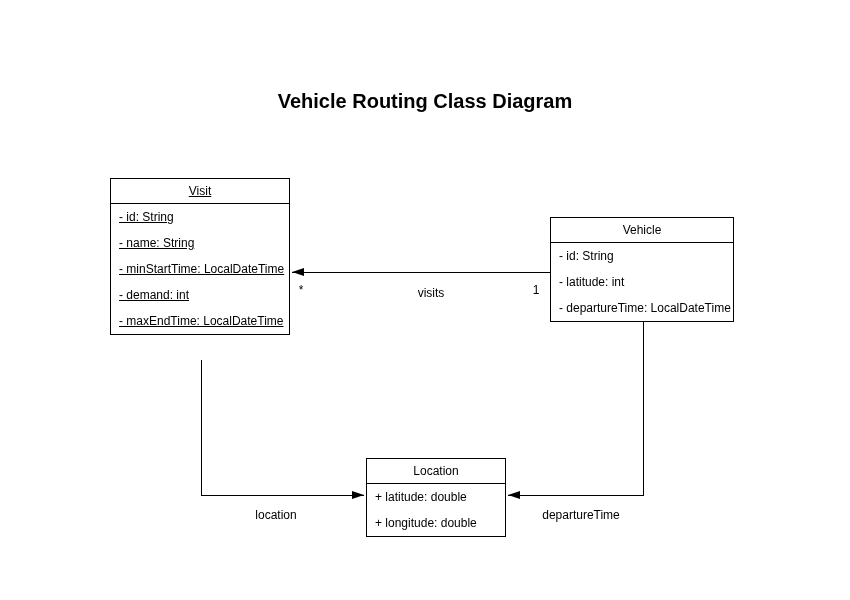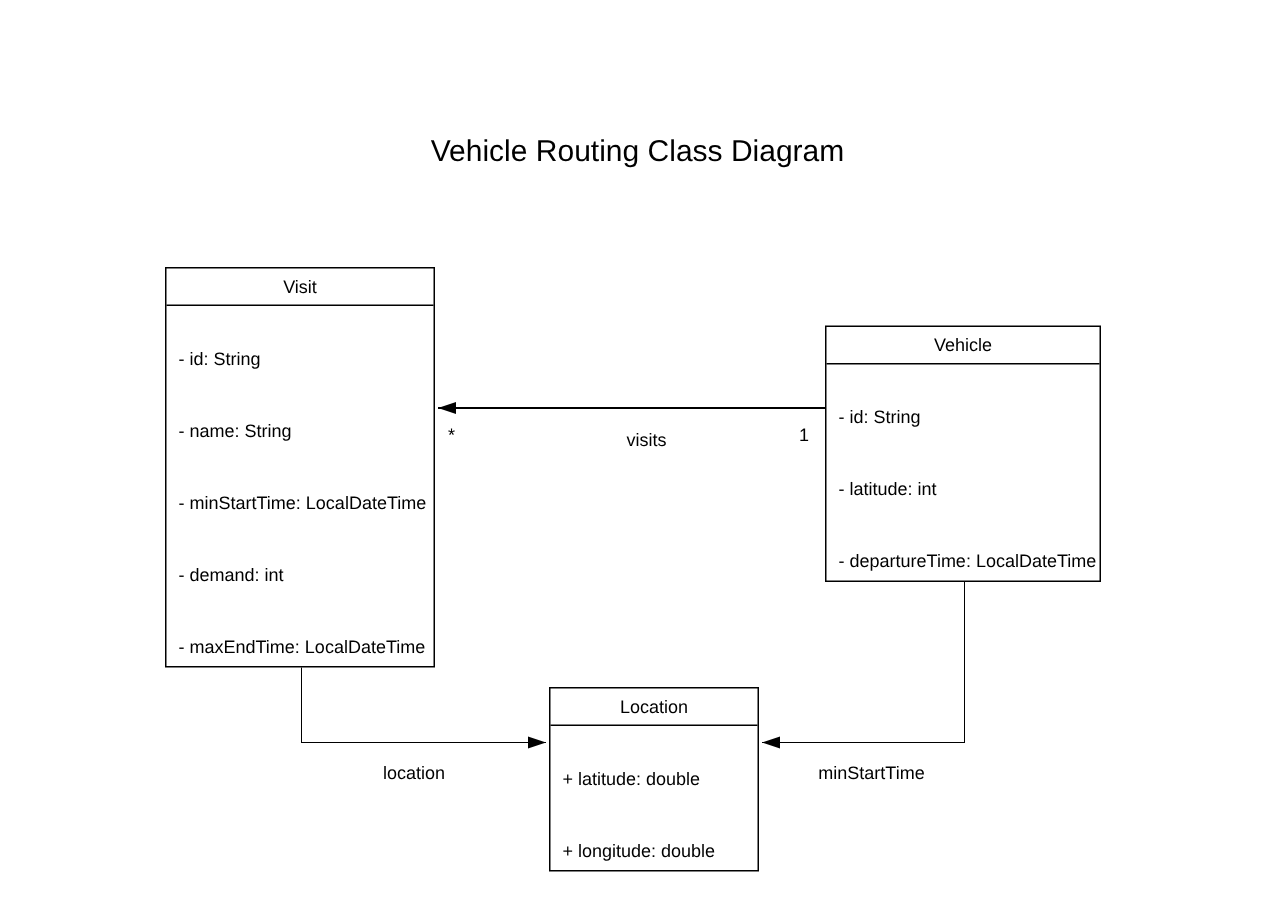--- a/index.html
+++ b/index.html
@@ -18,21 +18,21 @@
     font-family: "Liberation Sans", sans-serif;
     overflow: hidden;
   }
   .diagram-title {
     position: absolute;
     left: 0; top: 88px;
     width: 850px;
     margin: 0;
     text-align: center;
     font-size: 20px;
-    font-weight: normal;
+    font-weight: bold;
     color: var(--text);
     line-height: 26px;
   }
   .edges {
     position: absolute;
     left: 0; top: 0;
   }
   .edge {
     stroke: var(--stroke);
     stroke-width: 1;
@@ -53,21 +53,20 @@
     font-size: 12px;
     color: var(--text);
   }
   .uml-attr {
     height: 26px;
     line-height: 26px;
     padding-left: 8px;
     font-size: 12px;
     color: var(--text);
     white-space: nowrap;
-    margin-top: 22px;
   }
   .edge-label {
     position: absolute;
     transform: translateX(-50%);
     font-size: 12px;
     color: var(--text);
     white-space: nowrap;
     background: var(--background);
     line-height: 14px;
     margin-top: 28px;
@@ -91,21 +90,21 @@
     <defs>
       <marker id="arrowhead" markerWidth="14" markerHeight="10" refX="13" refY="5" orient="auto" markerUnits="userSpaceOnUse">
         <path class="arrowhead-path" d="M1,1 L13,5 L1,9 Z"></path>
       </marker>
     </defs>
     <path class="edge" d="M550,272 L292,272" marker-end="url(#arrowhead)"></path>
     <path class="edge" d="M201,360 L201,495 L364,495" marker-end="url(#arrowhead)"></path>
     <path class="edge" d="M643,322 L643,495 L508,495" marker-end="url(#arrowhead)"></path>
   </svg>
 
-  <div class="uml-class" style="left:110px; top:178px; width:180px;">
+  <div class="uml-class" style="left:110px; top:178px; width:180px;text-decoration:underline;">
     <div class="uml-class-header">Visit</div>
     <div class="uml-attr">- id: String</div>
     <div class="uml-attr">- name: String</div>
     <div class="uml-attr">- minStartTime: LocalDateTime</div>
     <div class="uml-attr">- demand: int</div>
     <div class="uml-attr">- maxEndTime: LocalDateTime</div>
   </div>
 
   <div class="uml-class" style="left:550px; top:217px; width:184px;">
     <div class="uml-class-header">Vehicle</div>
@@ -117,15 +116,15 @@
   <div class="uml-class" style="left:366px; top:458px; width:140px;">
     <div class="uml-class-header">Location</div>
     <div class="uml-attr">+ latitude: double</div>
     <div class="uml-attr">+ longitude: double</div>
   </div>
 
   <div class="edge-label" style="left:431px; top:258px;">visits</div>
   <div class="mult-label" style="left:301px; top:283px;">*</div>
   <div class="mult-label" style="left:536px; top:283px;">1</div>
   <div class="edge-label" style="left:276px; top:480px;">location</div>
-  <div class="edge-label" style="left:581px; top:480px;">minStartTime</div>
+  <div class="edge-label" style="left:581px; top:480px;">departureTime</div>
 
 </div>
 
 </body></html>

